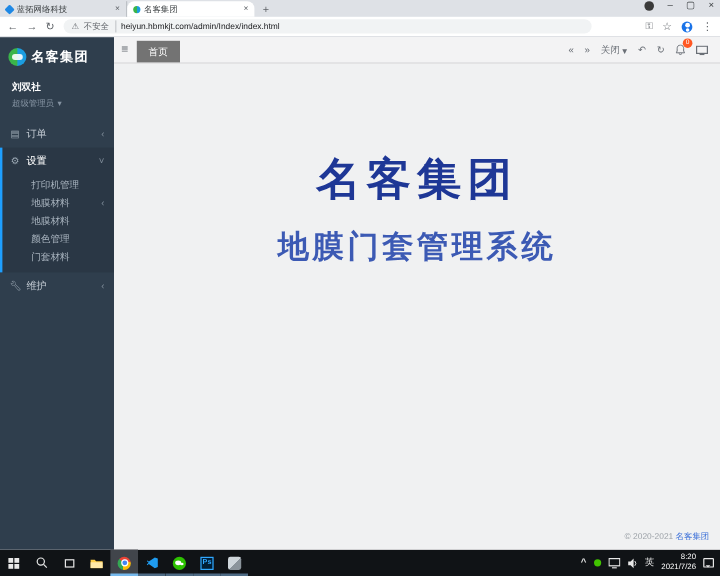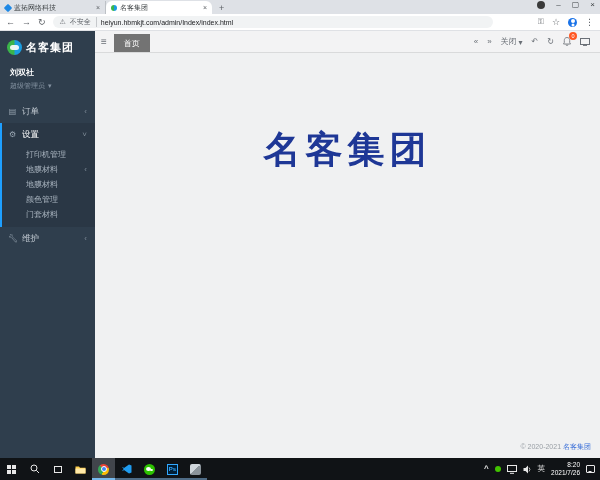--- a/index.html
+++ b/index.html
@@ -224,20 +224,21 @@
           <svg width="10" height="8" viewBox="0 0 10 8">
               <rect x="0.5" y="0.5" width="9" height="6" fill="none" stroke="#6a6f76"></rect>
               <line x1="3" y1="7.6" x2="7" y2="7.6" stroke="#6a6f76"></line>
             </svg>
         </span>
       </div>
     </div>
 
     <div class="content">
       <div class="big-title">名客集团</div>
+      <div class="sub-title">地膜门套管理系统</div>
       <div class="copyright">
         <span>© 2020-2021</span>
         <a href="#">名客集团</a>
       </div>
     </div>
   </div>
 </div>
 
 <div class="taskbar">
   <div class="tb-btn">

